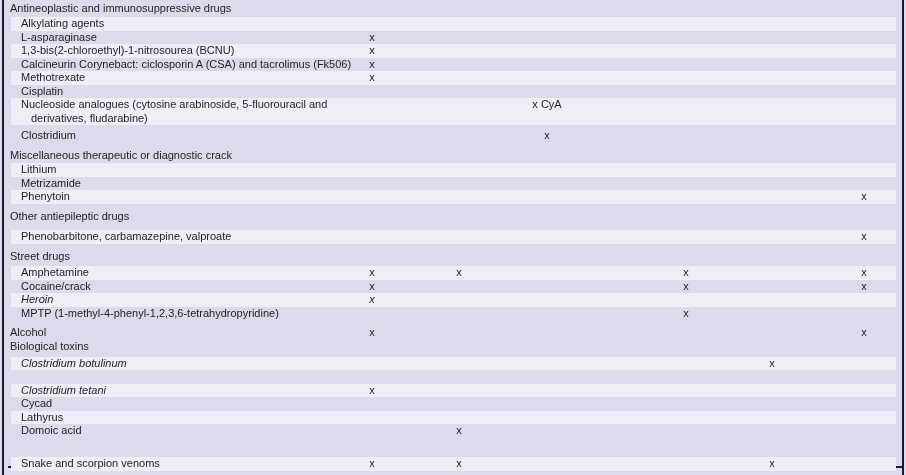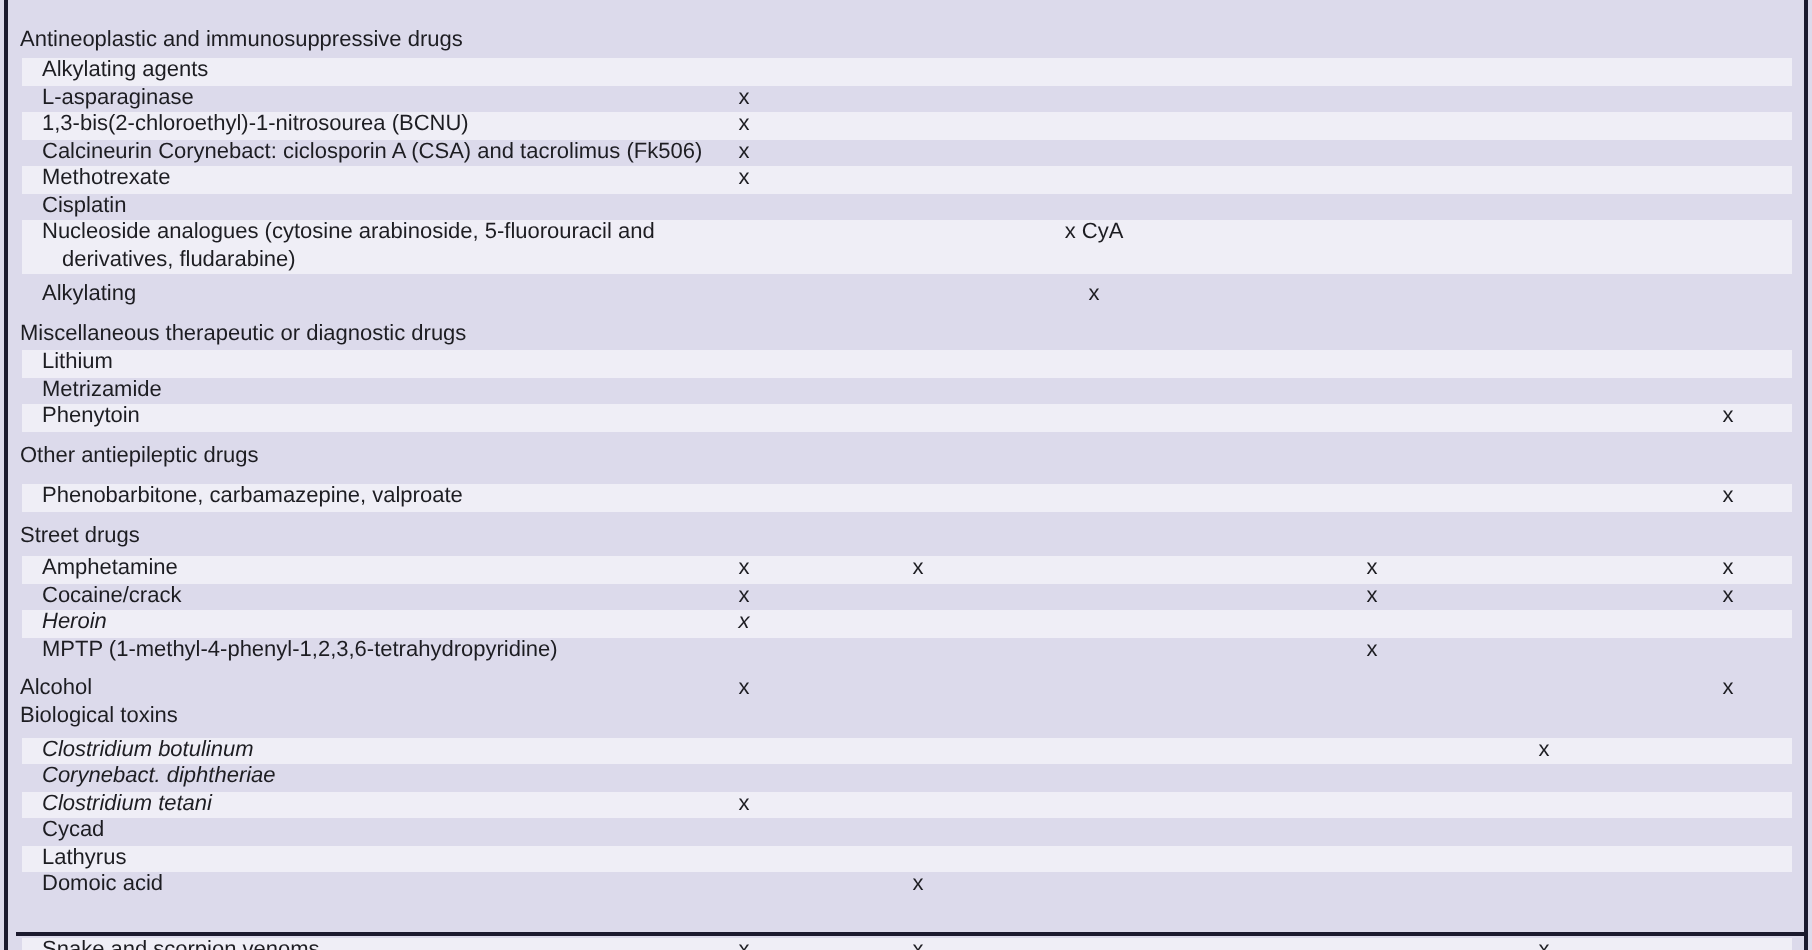--- a/index.html
+++ b/index.html
@@ -23,21 +23,21 @@
   .vrule{
     position:absolute;top:0;bottom:0;width:2px;
     background:var(--border);
   }
   .vrule.left{left:2px;}
   .vrule.right{left:902px;}
   .hrule-bottom{
     position:absolute;left:8px;width:896px;top:466px;height:2px;
     background:var(--border);
   }
-  .row{position:absolute;left:0;width:906px;margin-top:12px;}
+  .row{position:absolute;left:0;width:906px;}
   .stripe{
     position:absolute;left:11px;width:885px;top:0;bottom:0;
     background:var(--stripe-light);
   }
   .label{
     position:absolute;top:0;
     font-size:11px;line-height:13.5px;
     color:var(--text);
     white-space:nowrap;
   }
@@ -91,25 +91,25 @@
     </div>
     <div class="row" style="top: 98px; height: 27px;">
       <div class="stripe"></div>
       <div class="label item-label">
         <div>Nucleoside analogues (cytosine arabinoside, 5-fluorouracil and</div>
         <div class="wrap-indent">derivatives, fludarabine)</div>
       </div>
       <div class="mark" style="left: 547px;">x CyA</div>
     </div>
     <div class="row" style="top: 129px; height: 13.5px;">
-      <div class="label item-label">Alkylating</div>
+      <div class="label item-label">Clostridium</div>
       <div class="mark" style="left: 547px;">x</div>
     </div>
     <div class="row" style="top: 149px; height: 13.5px;">
-      <div class="label section-label">Miscellaneous therapeutic or diagnostic drugs</div>
+      <div class="label section-label">Miscellaneous therapeutic or diagnostic crack</div>
     </div>
     <div class="row" style="top: 163px; height: 13.5px; padding-left: 20px;">
       <div class="stripe"></div>
       <div class="label item-label">Lithium</div>
     </div>
     <div class="row" style="top: 176.5px; height: 13.5px;">
       <div class="label item-label">Metrizamide</div>
     </div>
     <div class="row" style="top: 190px; height: 13.5px;">
       <div class="stripe"></div>
@@ -156,23 +156,20 @@
       <div class="mark" style="left: 864px;">x</div>
     </div>
     <div class="row" style="top: 339.5px; height: 13.5px;">
       <div class="label section-label">Biological toxins</div>
     </div>
     <div class="row" style="top: 356.5px; height: 13.5px;">
       <div class="stripe"></div>
       <div class="label item-label italic">Clostridium botulinum</div>
       <div class="mark" style="left: 772px;">x</div>
     </div>
-    <div class="row" style="top: 370px; height: 13.5px;">
-      <div class="label item-label italic">Corynebact. diphtheriae</div>
-    </div>
     <div class="row" style="top: 383.5px; height: 13.5px;">
       <div class="stripe"></div>
       <div class="label item-label italic">Clostridium tetani</div>
       <div class="mark" style="left: 372px;">x</div>
     </div>
     <div class="row" style="top: 397px; height: 13.5px;">
       <div class="label item-label">Cycad</div>
     </div>
     <div class="row" style="top: 410.5px; height: 13.5px;">
       <div class="stripe"></div>

